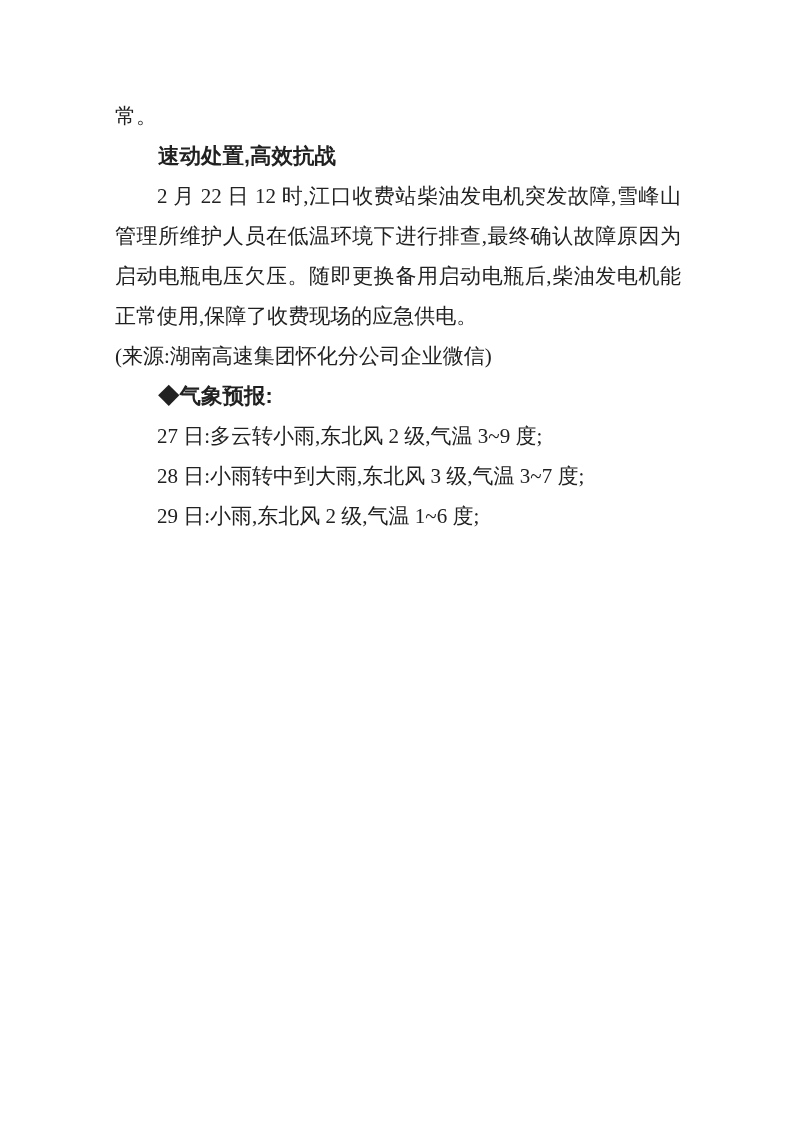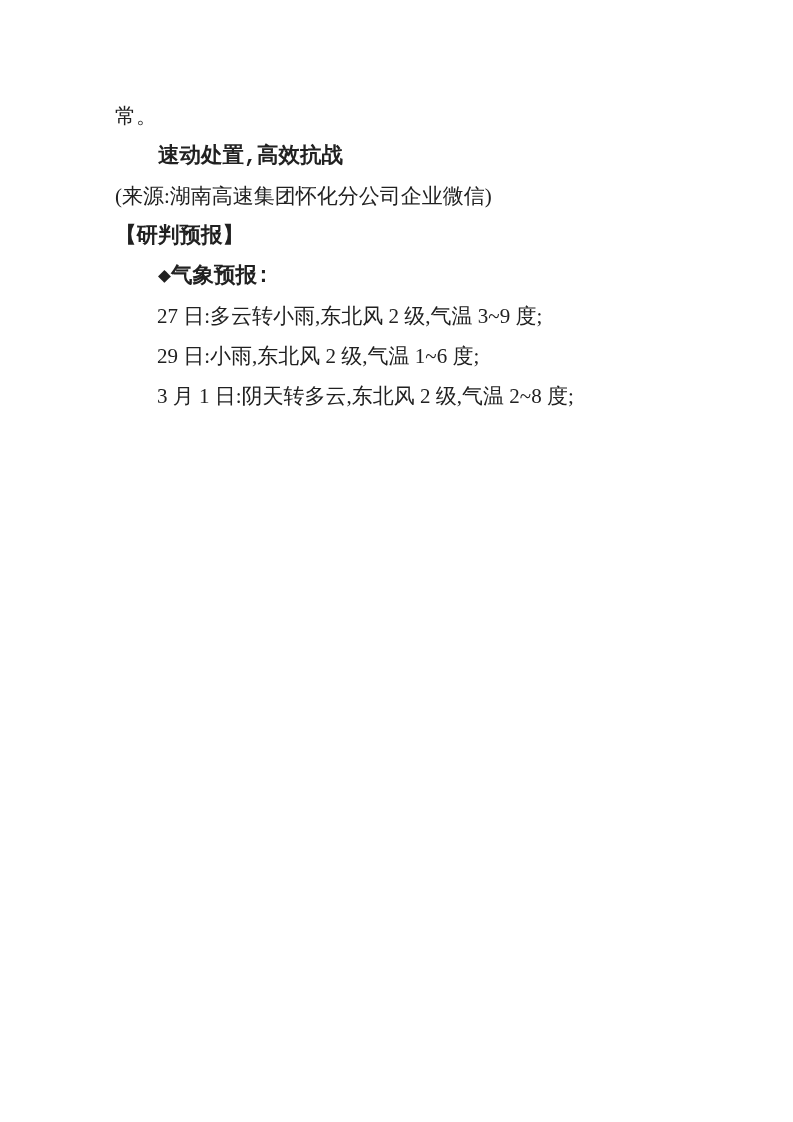--- a/index.html
+++ b/index.html
@@ -23,49 +23,49 @@
   .para {
     margin: 0;
     text-align: justify;
     text-justify: inter-character;
   }
   .indent {
     text-indent: 2em;
   }
   .bold-heading {
     margin: 0;
-    font-family: Liberation Mono, monospace;
+    font-family: Liberation Sans, sans-serif;
     font-weight: 700;
     font-size: 21.5px;
     line-height: 40px;
   }
   .source-line {
     margin: 0;
     text-align: left;
   }
 </style>
 </head>
 <body>
 
 <div class="page">
 
   <p class="para">常。</p>
 
   <p class="bold-heading indent">速动处置,高效抗战</p>
 
+  <p class="para indent">2 月 22 日 12 时,江口收费站柴油发电机突发故障,雪峰山管理所维护人员在低温环境下进行排查,最终确认故障原因为启动电瓶电压欠压。随即更换备用启动电瓶后,柴油发电机能正常使用,保障了收费现场的应急供电。</p>
 
 
   <p class="para source-line">(来源:湖南高速集团怀化分公司企业微信)</p>
 
-  <p class="bold-heading">【研判预报】</p>
 
   <p class="bold-heading indent">◆气象预报:</p>
 
 
   <p class="para indent">27 日:多云转小雨,东北风 2 级,气温 3~9 度;</p>
 
+  <p class="para indent">28 日:小雨转中到大雨,东北风 3 级,气温 3~7 度;</p>
 
   <p class="para indent">29 日:小雨,东北风 2 级,气温 1~6 度;</p>
 
-  <p class="para indent">3 月 1 日:阴天转多云,东北风 2 级,气温 2~8 度;</p>
 
 
 </div>
 
 </body></html>

